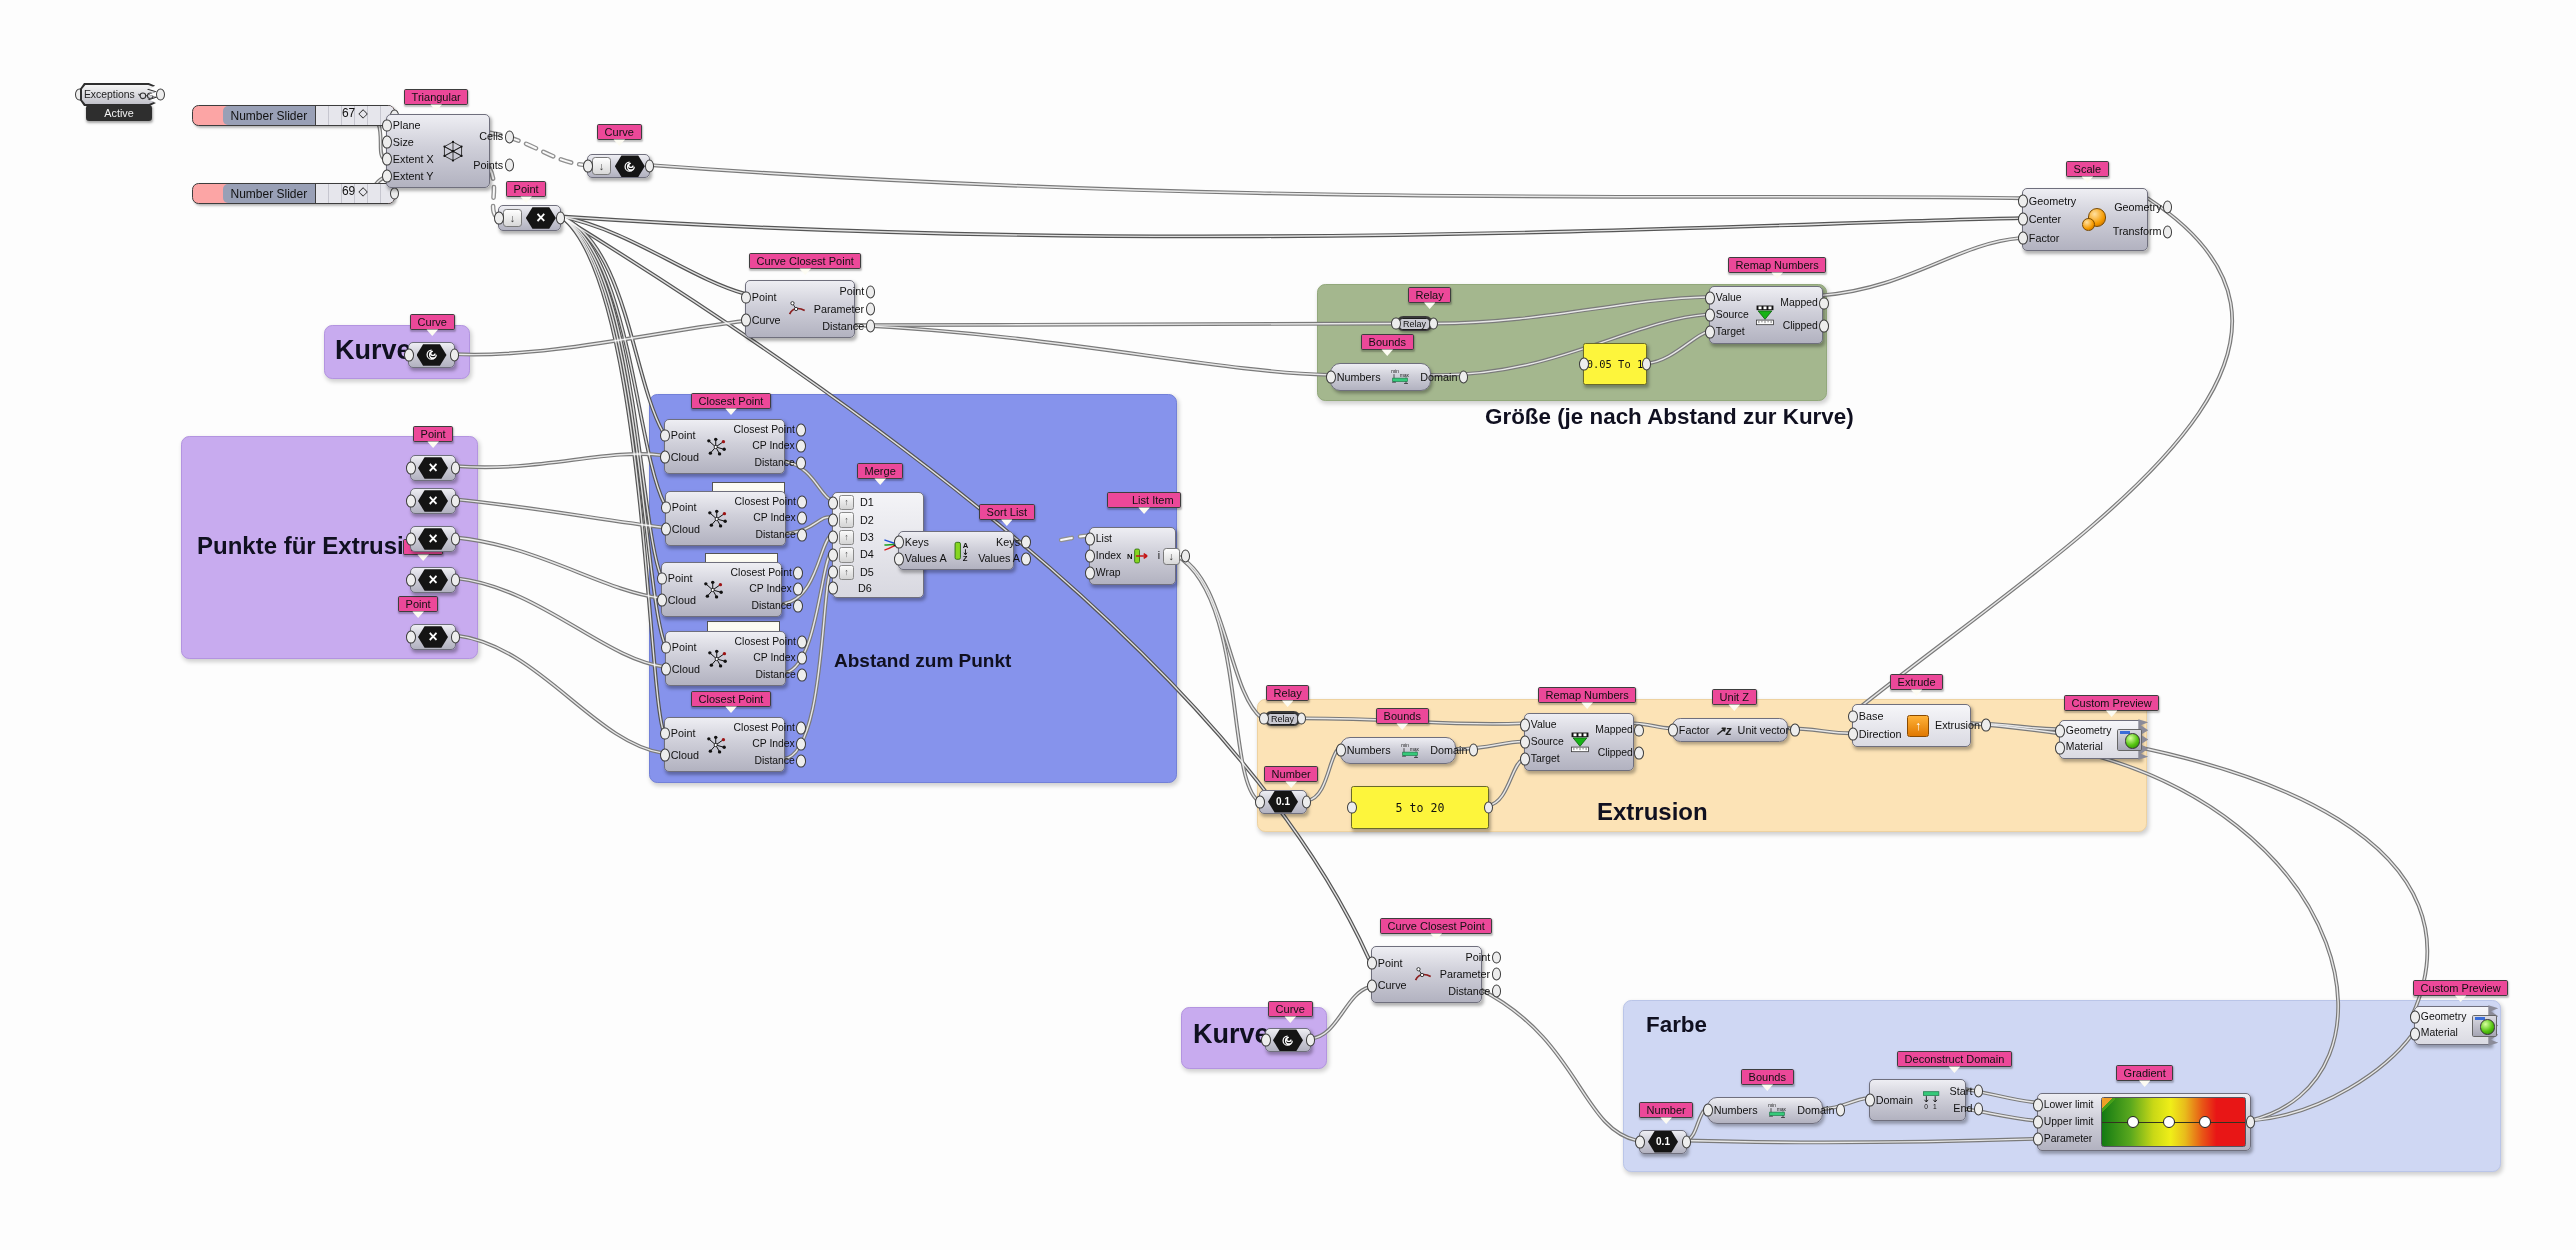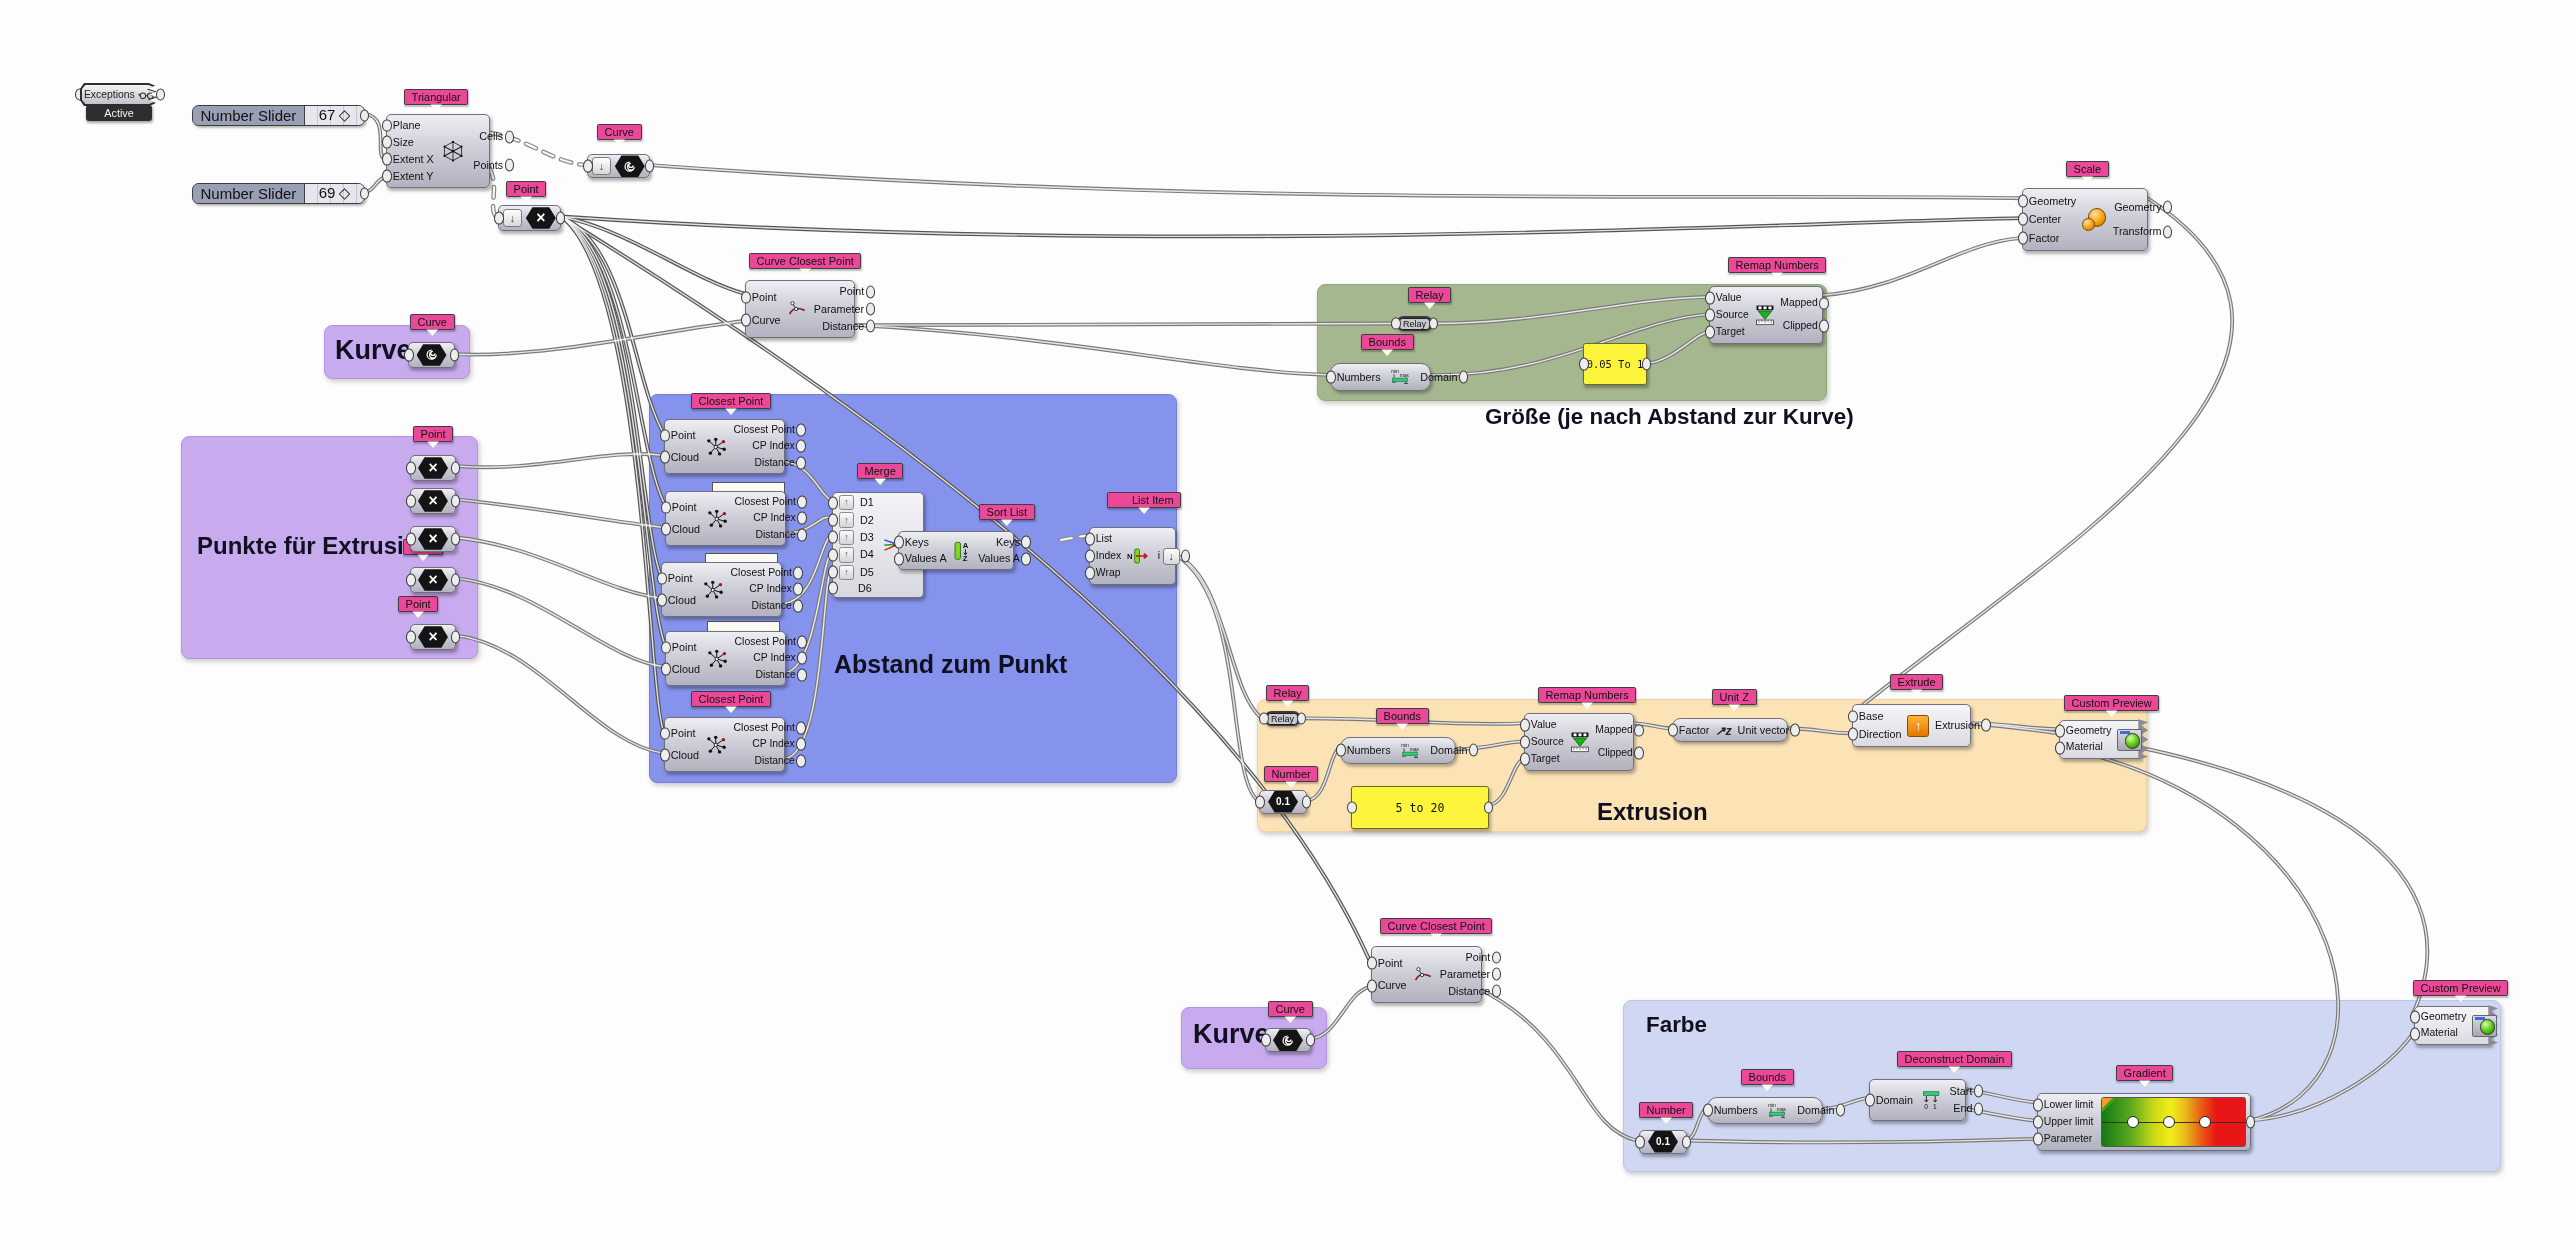--- a/index.html
+++ b/index.html
@@ -64,21 +64,21 @@
   
   .zzwrap{position:absolute;z-index:5;}
   .zz{position:absolute;inset:0;background:#2f2f2f;
       clip-path:polygon(0 25%,5% 0,86% 0,94% 12%,85% 25%,96% 37%,86% 50%,97% 62%,86% 75%,95% 87%,87% 100%,5% 100%,0 75%);}
   .zzi{position:absolute;inset:1.7px;background:linear-gradient(#f5f5f5,#c2c2ca);
       clip-path:polygon(0 25%,5% 0,86% 0,94% 12%,85% 25%,96% 37%,86% 50%,97% 62%,86% 75%,95% 87%,87% 100%,5% 100%,0 75%);
       display:flex;align-items:center;justify-content:center;gap:3.3px;font-size:10.4px;color:#222;}
   .active{position:absolute;z-index:5;background:#2e2e2e;color:#f2f2f2;border-radius:3.3px;
           display:flex;align-items:center;justify-content:center;font-size:10.8px;box-shadow:0.8px 1.7px 2.5px rgba(0,0,0,.35);}
   .slider{position:absolute;z-index:5;display:flex;border:1.2px solid #3d3d3d;border-radius:6.6px;overflow:visible;
-          background:#be185d;box-shadow:1.7px 1.7px 2.5px rgba(0,0,0,.3);font-size:15px;}
+          background:#fca5a5;box-shadow:1.7px 1.7px 2.5px rgba(0,0,0,.3);font-size:12px;padding-left:30px;}
   .slabel{background:#99a0b6;padding:1.7px 7.5px;border-right:1.2px solid #3d3d3d;border-radius:5px 0 0 5px;
           display:flex;align-items:center;}
   .strack{flex:1;display:flex;align-items:flex-start;justify-content:center;gap:3.3px;border-radius:0 5px 5px 0;
           background:#e6e6ec repeating-linear-gradient(90deg,transparent 0 11.6px,#c6c6cf 11.6px 13px);}
   
   .gbar{flex:1;position:relative;margin:3.3px 4.1px 3.3px 1.7px;border:1.7px solid #55555f;border-radius:2.5px;
         background:linear-gradient(90deg,#137a13,#5aa81e 20%,#c9d816 36%,#f0ee18 48%,#e8bc1c 58%,#e85816 70%,#e81616 80%,#e81616);}
   .gbar::before{content:'';position:absolute;left:0;top:0;width:13.3px;height:13.3px;
         background:linear-gradient(135deg,#f0a028 38%,#48a018 38% 54%,transparent 54%);}
   .gline{position:absolute;left:0;right:0;top:50%;height:1.3px;background:#33331f;}
@@ -107,21 +107,21 @@
   <div class="group g-purple" style="left:324px;top:325px;width:144px;height:52px;"></div>
   <div class="group g-purple" style="left:181px;top:436px;width:295px;height:221px;"></div>
   <div class="group g-blue" style="left:649px;top:394px;width:526px;height:387px;"></div>
   <div class="group g-green" style="left:1317px;top:284px;width:508px;height:115px;"></div>
   <div class="group g-orange" style="left:1257px;top:699px;width:888px;height:131px;"></div>
   <div class="group g-purple" style="left:1181px;top:1007px;width:144px;height:60px;"></div>
   <div class="group g-lblue" style="left:1623px;top:1000px;width:876px;height:170px;"></div>
 
   <div class="glabel" style="left:335px;top:335px;font-size:27px;">Kurve</div>
   <div class="glabel" style="left:197px;top:532px;font-size:24px;">Punkte für Extrusion</div>
-  <div class="glabel" style="left:834px;top:650px;font-size:25px;">Abstand zum Punkt</div>
+  <div class="glabel" style="left:834px;top:650px;font-size:19px;">Abstand zum Punkt</div>
   <div class="glabel" style="left:1485px;top:404px;font-size:22.4px;">Größe (je nach Abstand zur Kurve)</div>
   <div class="glabel" style="left:1597px;top:798px;font-size:24px;">Extrusion</div>
   <div class="glabel" style="left:1193px;top:1019px;font-size:27px;">Kurve</div>
   <div class="glabel" style="left:1646px;top:1012px;font-size:22.4px;">Farbe</div>
 
   <div class="stub" style="left:712px;top:482px;"></div>
   <div class="stub" style="left:705px;top:553px;"></div>
   <div class="stub" style="left:707px;top:621px;"></div>
 
   <svg id="wires" width="2576" height="1250" viewBox="0 0 3105 1507">

